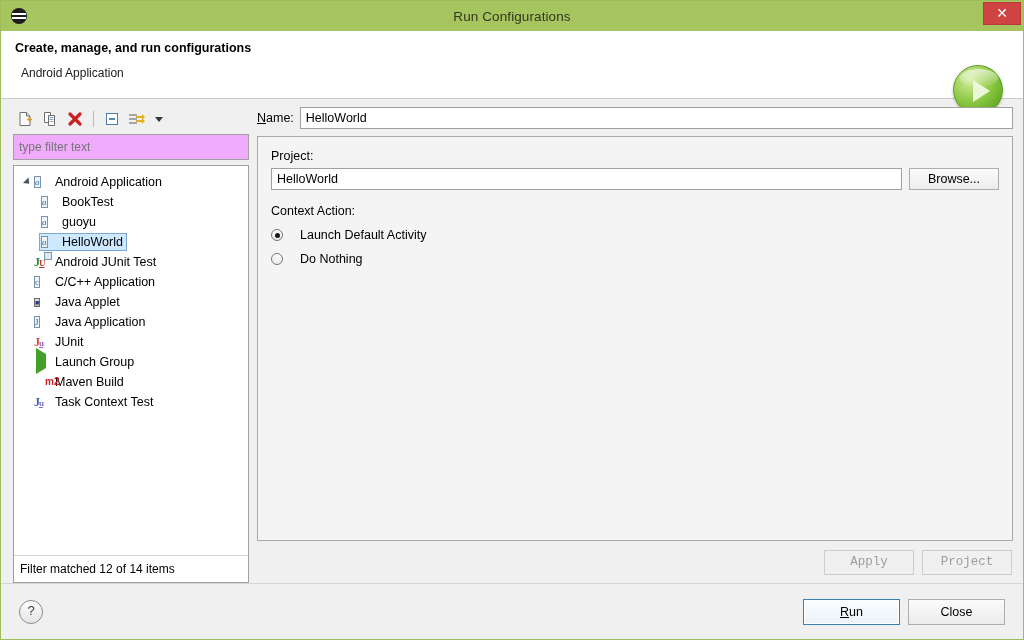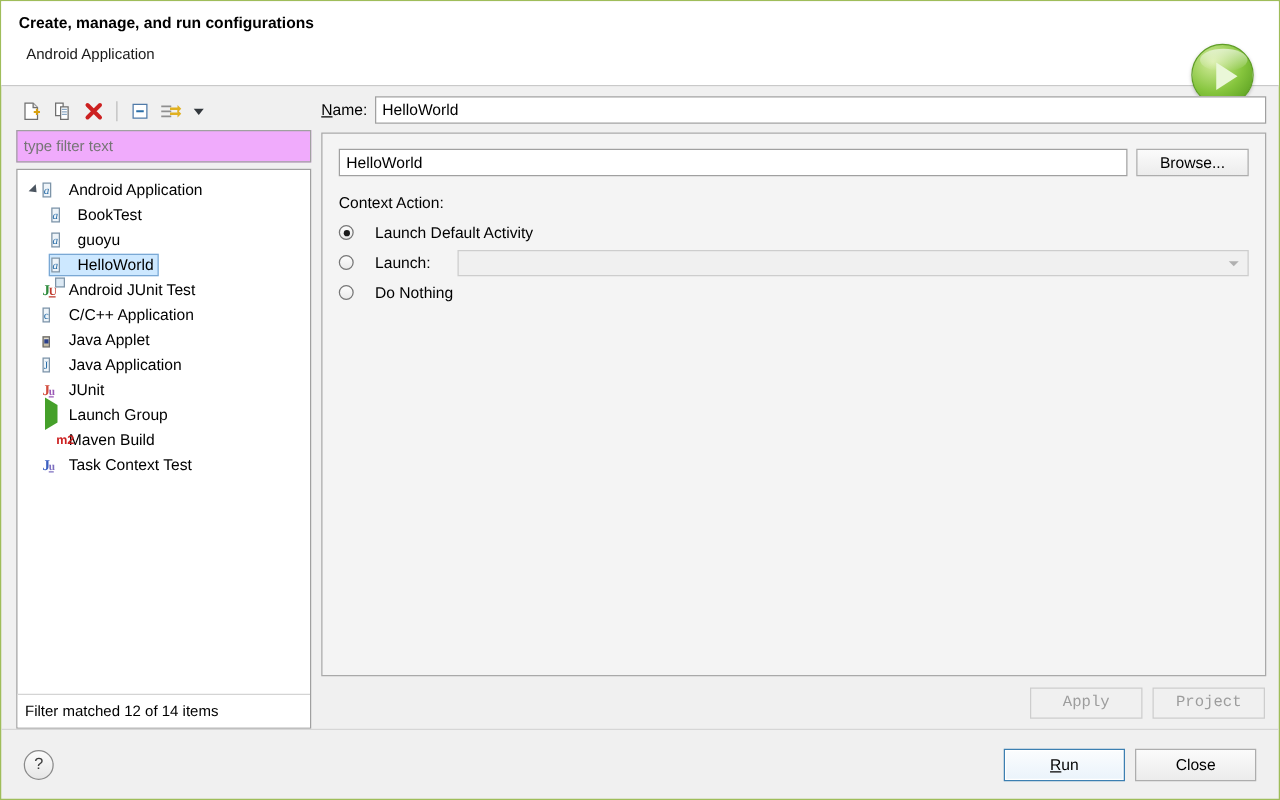--- a/index.html
+++ b/index.html
@@ -602,20 +602,25 @@
     margin-right: 8px;
   }
   .btn.close { width: 97px; height: 26px; }
   .u { text-decoration: underline; }
 </style>
 </head>
 <body>
 
 <div id="window">
 
+  <div class="titlebar">
+    <div class="titlebar-icon"></div>
+    <div class="titlebar-title">Run Configurations</div>
+    <div class="titlebar-close">✕</div>
+  </div>
 
   <div class="header">
     <div class="header-title">Create, manage, and run configurations</div>
     <div class="header-sub">Android Application</div>
     <div class="header-runicon">
       <div class="run-circle">
           <div class="run-gloss"></div>
         </div>
     </div>
   </div>
@@ -762,39 +767,33 @@
         <div class="name-label">
           <span class="u">N</span><span>ame:</span>
         </div>
         <input class="name-input" value="HelloWorld" style="">
       </div>
 
       <div class="tabs-area">
 
         <div class="tab-panel">
 
+          <div class="group-label">Project:</div>
           <div class="proj-row">
             <input class="proj-input" value="HelloWorld" style="">
             <div class="btn browse" style="display:flex;align-items:center;justify-content:center;">Browse...</div>
           </div>
 
           <div class="group-label">Context Action:</div>
 
           <div class="radio-row">
             <div class="radio checked"></div>
             <span>Launch Default Activity</span>
           </div>
 
-          <div class="radio-row">
-            <div class="radio"></div>
-            <span>Launch:</span>
-            <div class="combo">
-              <div class="cb-caret"></div>
-            </div>
-          </div>
 
           <div class="radio-row">
             <div class="radio"></div>
             <span>Do Nothing</span>
           </div>
 
         </div>
       </div>
 
       <div class="apply-row">

